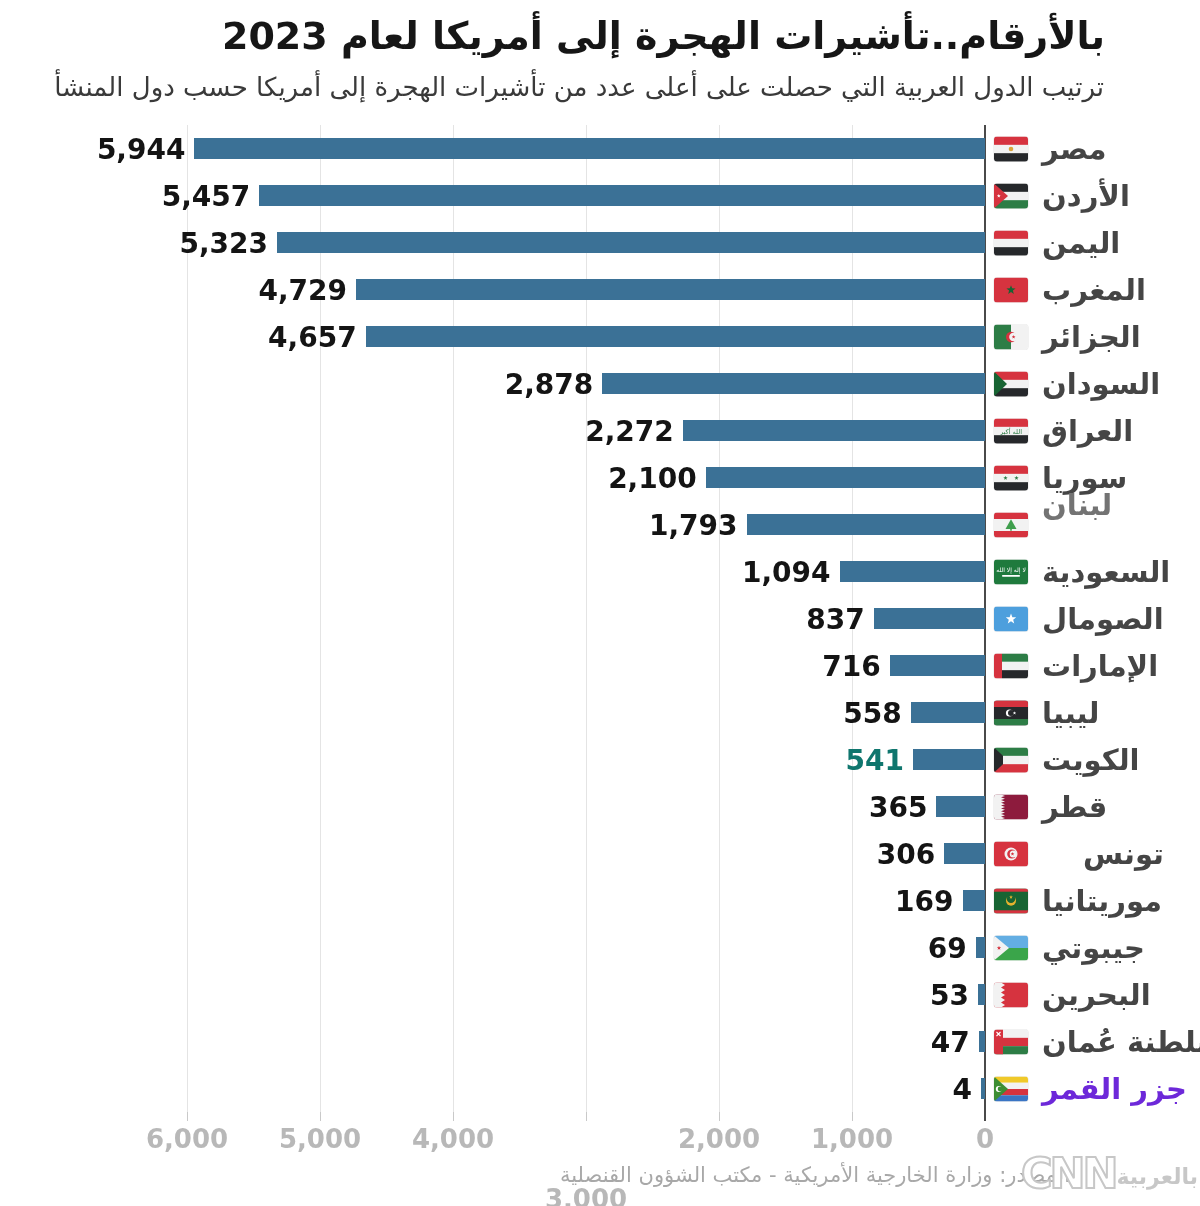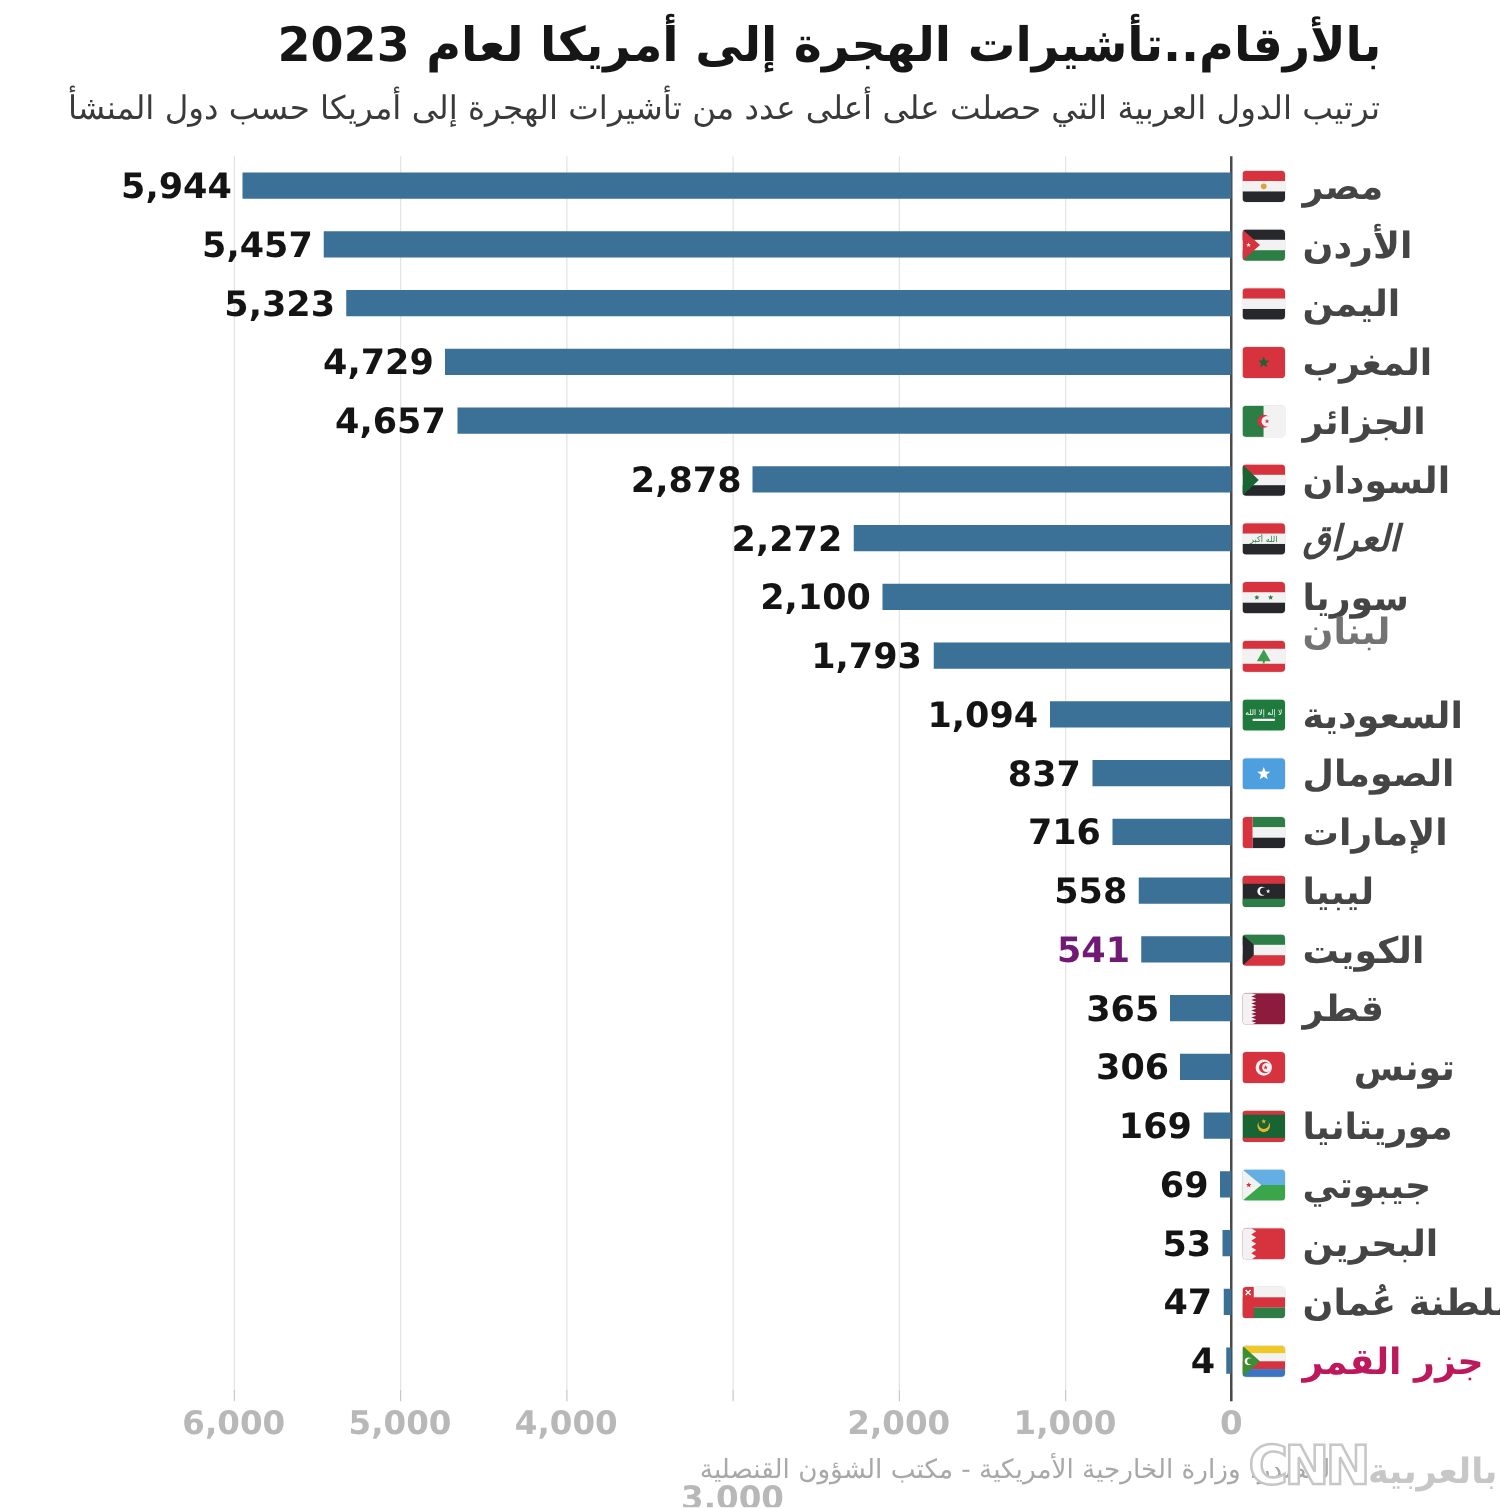--- a/index.html
+++ b/index.html
@@ -28,21 +28,21 @@
   .flag svg { display:block; }
   .cat { position:absolute; transform:translateY(-50%); font-size:29px; font-weight:bold;
          color:#454545; direction:rtl; white-space:nowrap; display:inline-block; }
 
   .src { position:absolute; right:130px; top:1163px; font-size:21px; color:#a8a8a8;
          direction:rtl; white-space:nowrap; }
   .logo { position:absolute; right:2px; top:1148px; display:flex; align-items:center;
           gap:1px; direction:ltr; }
   .logo-cnn { font-size:43px; font-weight:bold; color:#ffffff; letter-spacing:-3px;
               -webkit-text-stroke:2px #c7c7c7; }
-  .logo-ar { font-size:28px; font-weight:bold; color:#c7c7c7; margin-bottom:-6px;text-align:center; }
+  .logo-ar { font-size:22px; font-weight:bold; color:#c7c7c7; margin-bottom:-6px;text-align:center; }
 </style>
 </head>
 <body>
 
 <div class="page">
   <h1 class="title">بالأرقام..تأشيرات الهجرة إلى أمريكا لعام 2023</h1>
   <div class="subtitle">ترتيب الدول العربية التي حصلت على أعلى عدد من تأشيرات الهجرة إلى أمريكا حسب دول المنشأ</div>
 
   <div class="plot">
       <div class="gridline" style="left: 187px; top: 125px; height: 987px; background: rgb(228, 228, 228);"></div>
@@ -134,21 +134,21 @@
       <div class="bar" style="right: 215px; width: 302.176px; top: 420px; height: 21px; background: rgb(59, 113, 150);"></div>
       <div class="val" style="right: 526.176px; top: 430.5px; color: rgb(20, 20, 20);">2,272</div>
       <div class="flag" style="left: 994px; top: 430.5px;">
         <svg width="34" height="25" viewBox="0 0 34 25" xmlns="http://www.w3.org/2000/svg">
           <rect x="0" y="0.00" width="34" height="8.73" fill="#d6333f"></rect>
           <rect x="0" y="8.33" width="34" height="8.73" fill="#f2f2f2"></rect>
           <rect x="0" y="16.67" width="34" height="8.73" fill="#26282b"></rect>
           <text x="17" y="15" text-anchor="middle" font-size="6.5" fill="#2d7d46" font-family="DejaVu Sans">الله أكبر</text>
         </svg>
       </div>
-      <div class="cat" style="left: 1042px; top: 430.5px; color: rgb(69, 69, 69); font-style: italic;">العراق</div>
+      <div class="cat" style="left: 1042px; top: 430.5px; color: rgb(69, 69, 69);">العراق</div>
       <div class="bar" style="right: 215px; width: 279.3px; top: 467px; height: 21px; background: rgb(59, 113, 150);"></div>
       <div class="val" style="right: 503.3px; top: 477.5px; color: rgb(20, 20, 20); text-align: right;">2,100</div>
       <div class="flag" style="left: 994px; top: 477.5px;">
         <svg width="34" height="25" viewBox="0 0 34 25" xmlns="http://www.w3.org/2000/svg">
           <rect x="0" y="0.00" width="34" height="8.73" fill="#d6333f"></rect>
           <rect x="0" y="8.33" width="34" height="8.73" fill="#f2f2f2"></rect>
           <rect x="0" y="16.67" width="34" height="8.73" fill="#26282b"></rect>
           <polygon points="11.50,10.20 12.07,11.72 13.69,11.79 12.42,12.80 12.85,14.36 11.50,13.47 10.15,14.36 10.58,12.80 9.31,11.79 10.93,11.72" fill="#2d7d46"></polygon>
           <polygon points="22.50,10.20 23.07,11.72 24.69,11.79 23.42,12.80 23.85,14.36 22.50,13.47 21.15,14.36 21.58,12.80 20.31,11.79 21.93,11.72" fill="#2d7d46"></polygon>
         </svg>
@@ -203,21 +203,21 @@
           <rect width="34" height="25" fill="#26282b"></rect>
           <rect width="34" height="6.5" fill="#d6333f"></rect>
           <rect y="18.5" width="34" height="6.5" fill="#2d7d46"></rect>
           <circle cx="15.5" cy="12.5" r="3.6" fill="#fff"></circle>
           <circle cx="17" cy="12.5" r="3" fill="#26282b"></circle>
           <polygon points="20.50,10.70 20.94,11.89 22.21,11.94 21.22,12.73 21.56,13.96 20.50,13.26 19.44,13.96 19.78,12.73 18.79,11.94 20.06,11.89" fill="#fff"></polygon>
         </svg>
       </div>
       <div class="cat" style="left: 1042px; top: 712.5px; color: rgb(69, 69, 69);">ليبيا</div>
       <div class="bar" style="right: 215px; width: 71.953px; top: 749px; height: 21px; background: rgb(59, 113, 150);"></div>
-      <div class="val" style="right: 295.953px; top: 759.5px; color: #701a75;">541</div>
+      <div class="val" style="right: 295.953px; top: 759.5px; color: #0f766e;">541</div>
       <div class="flag" style="left: 994px; top: 759.5px;">
         <svg width="34" height="25" viewBox="0 0 34 25" xmlns="http://www.w3.org/2000/svg">
           <rect x="0" y="0.00" width="34" height="8.73" fill="#2d7d46"></rect>
           <rect x="0" y="8.33" width="34" height="8.73" fill="#f2f2f2"></rect>
           <rect x="0" y="16.67" width="34" height="8.73" fill="#d6333f"></rect>
           <polygon points="0,0 9,8.33 9,16.66 0,25" fill="#26282b"></polygon>
         </svg>
       </div>
       <div class="cat" style="left: 1042px; top: 759.5px; color: rgb(69, 69, 69);">الكويت</div>
       <div class="bar" style="right: 215px; width: 48.545px; top: 796px; height: 21px; background: rgb(59, 113, 150);"></div>
@@ -292,21 +292,21 @@
         <svg width="34" height="25" viewBox="0 0 34 25" xmlns="http://www.w3.org/2000/svg">
           <rect width="34" height="6.25" fill="#f0c929"></rect>
           <rect y="6.25" width="34" height="6.25" fill="#f2f2f2"></rect>
           <rect y="12.5" width="34" height="6.25" fill="#d6333f"></rect>
           <rect y="18.75" width="34" height="6.25" fill="#3a75c4"></rect>
           <polygon points="0,0 14,12.5 0,25" fill="#3d8e33"></polygon>
           <circle cx="4.8" cy="12.5" r="3" fill="#fff"></circle>
           <circle cx="6.1" cy="12.5" r="2.4" fill="#3d8e33"></circle>
         </svg>
       </div>
-      <div class="cat" style="left: 1042px; top: 1088.5px; color: #be185d;">جزر القمر</div>
+      <div class="cat" style="left: 1042px; top: 1088.5px; color: #6d28d9;">جزر القمر</div>
     </div>
 
   <div class="src">المصدر: وزارة الخارجية الأمريكية - مكتب الشؤون القنصلية</div>
   <div class="logo">
     <span class="logo-cnn">CNN</span>
     <span class="logo-ar">بالعربية</span>
   </div>
 </div>
 
 </body></html>

